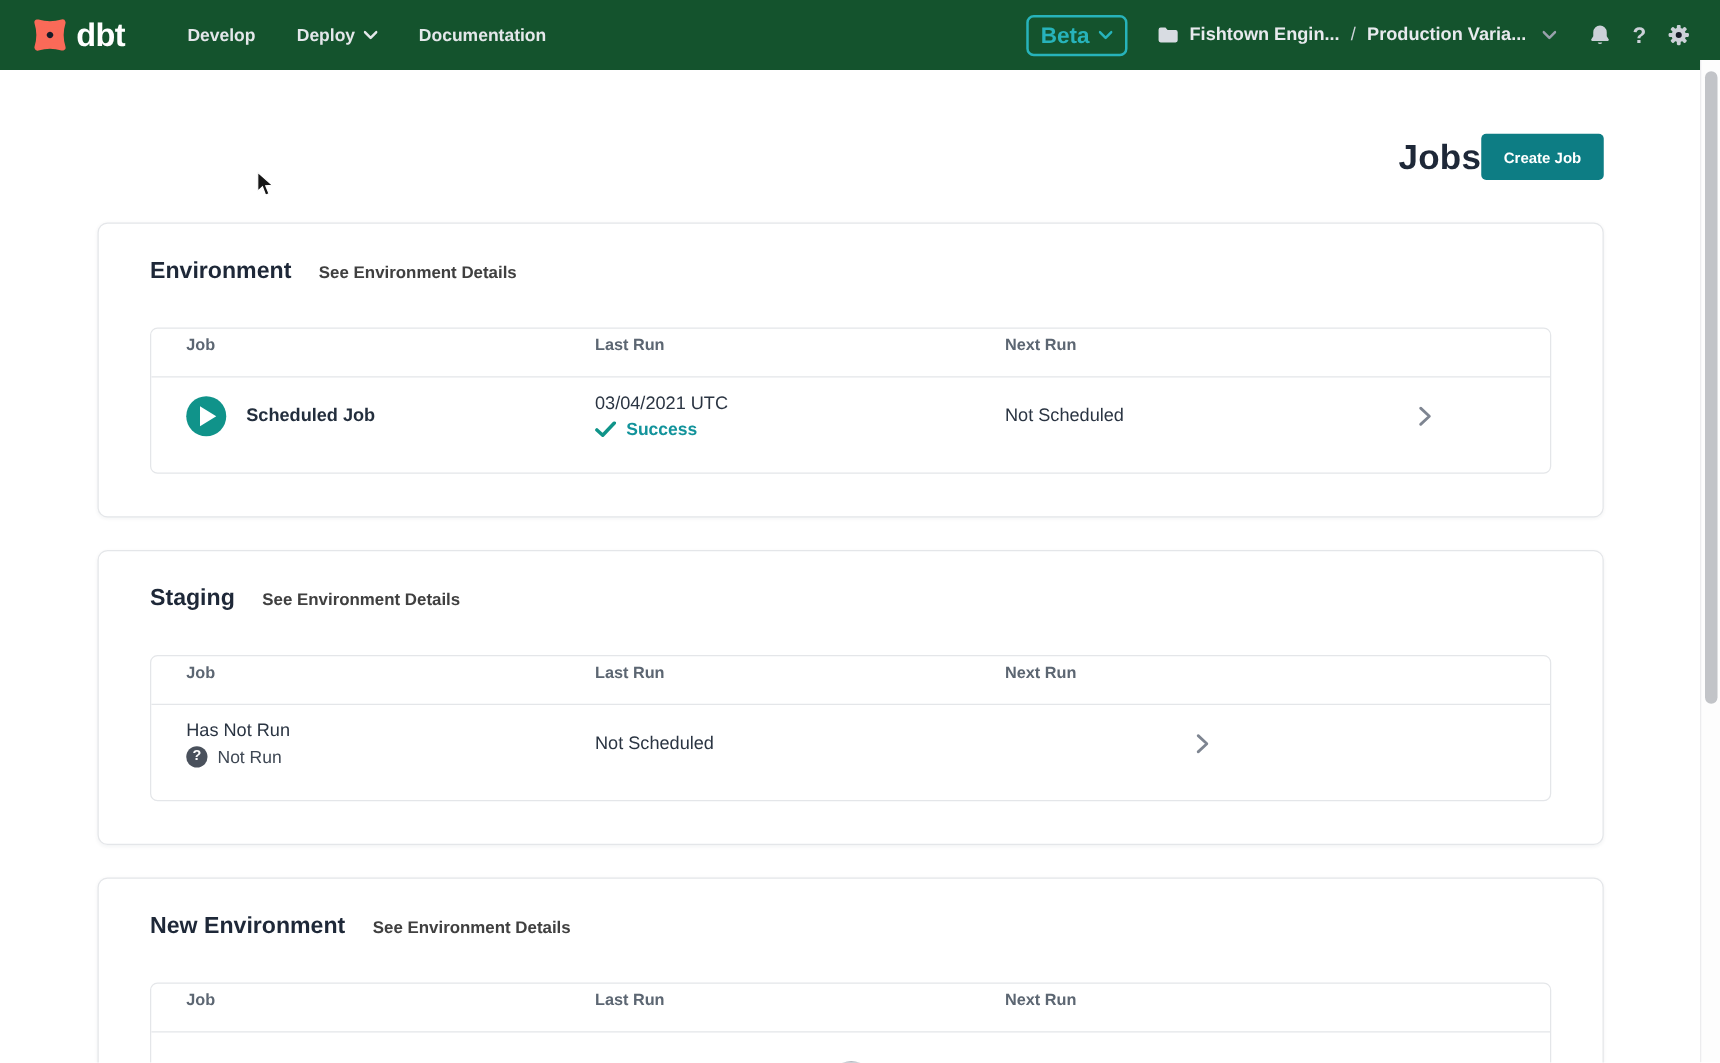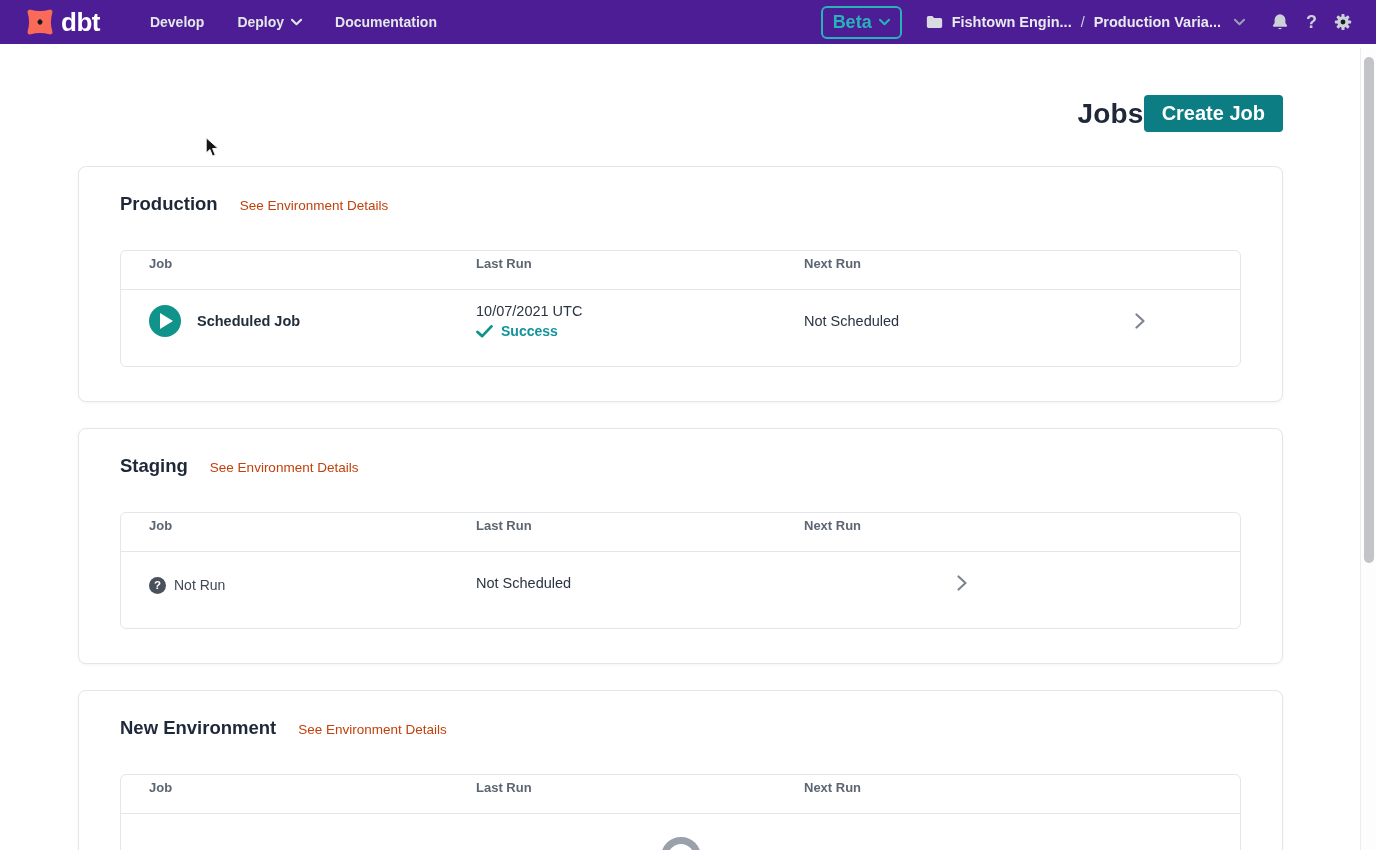--- a/index.html
+++ b/index.html
@@ -1,21 +1,21 @@
 <!DOCTYPE html>
 <html><head>
 <meta charset="utf-8">
 <style>
   * { margin:0; padding:0; box-sizing:border-box; }
   html,body { width:1376px; height:850px; overflow:hidden; background:#fff;
     font-family:"Liberation Sans","DejaVu Sans",sans-serif; }
   body { position:relative; }
 
   
-  .topbar { height:44px; background:#4c1d95; display:flex; align-items:center;
+  .topbar { height:56px; background:#14532d; display:flex; align-items:center;
     padding:0 24px 0 22px; position:relative; z-index:5; }
   .brand { display:flex; align-items:center; gap:3px; cursor:pointer; }
   .logo-mark { width:36px; height:36px; }
   .brand-text { color:#fff; font-size:26px; font-weight:700; letter-spacing:-0.5px; line-height:1; }
   .topnav { display:flex; align-items:center; gap:33px; margin-left:50px; }
   .topnav a { color:#e4e7ea; font-size:14px; font-weight:700; text-decoration:none;
     display:flex; align-items:center; gap:7px; cursor:pointer; }
   .caret { width:11px; height:8px; }
   .topbar-right { margin-left:auto; display:flex; align-items:center; }
   .beta-badge { display:flex; align-items:center; gap:7px; background:transparent;
@@ -30,29 +30,29 @@
   .bc-caret { color:#99a1ac; margin-left:4px; }
   .topbar-icons { display:flex; align-items:center; gap:17px; margin-left:26px; color:#ccd1d8; }
   .topbar-icons .tb-icon { width:18px; height:18px; cursor:pointer; display:flex; align-items:center; justify-content:center; }
   .help-glyph { font-size:18px; font-weight:700; color:#ccd1d8; cursor:pointer; line-height:1; }
 
   
   .content { width:1205px; margin-left:78px; }
   .page-head { margin-top:51px; display:flex; align-items:center; justify-content:flex-end;margin-left:48px; }
   .page-head h1 { font-size:28px; font-weight:700; color:#1e2838; letter-spacing:0.2px; }
   .create-job { background:#0d7d84; color:#fff; border:none; border-radius:4px;
-    height:37px; padding:0 18px; font-size:20px; font-weight:600; cursor:pointer;
+    height:37px; padding:0 18px; font-size:12px; font-weight:600; cursor:pointer;
     font-family:"Liberation Sans","DejaVu Sans",sans-serif; }
 
   .card { background:#fff; border:1px solid #e4e6e9; border-radius:8px;
     box-shadow:0 1px 3px rgba(20,30,50,.05); padding:26px 41px 34px; margin-top:26px; }
   .card.first { margin-top:34px; }
   .card-head { display:flex; align-items:baseline; gap:22px; }
   .card-title { font-size:18.5px; font-weight:700; color:#1e2838; }
-  .env-link { font-size:13.5px; font-weight:400; color:#c2410c; text-decoration:none; cursor:pointer; }
+  .env-link { font-size:13.5px; font-weight:700; color:#404040; text-decoration:none; cursor:pointer; }
 
   .jobs-table { margin-top:35px; border:1px solid #e4e6e9; border-radius:6px; overflow:hidden; }
   .t-head, .t-row { display:grid; grid-template-columns:327px 328px 1fr 40px;
     padding:0 80px 14px 28px; align-items:center; }
   .t-head { height:39px; border-bottom:1px solid #e4e6e9; font-size:13px; font-weight:700; color:#5c6672; }
   .t-row { height:76px; cursor:pointer; }
   .job-cell { display:flex; align-items:center; gap:16px; }
   .play-btn { width:32px; height:32px; border-radius:50%; background:#10938a;
     display:flex; align-items:center; justify-content:center; border:none; cursor:pointer; flex:none; }
   .play-tri { width:0; height:0; border-left:13px solid #fff; border-top:8px solid transparent;
@@ -152,39 +152,39 @@
 </header>
 
 <main class="content">
   <div class="page-head">
     <h1>Jobs</h1>
     <button class="create-job">Create Job</button>
   </div>
 
   <section class="card first">
     <div class="card-head">
-      <h2 class="card-title">Production</h2>
+      <h2 class="card-title">Environment</h2>
       <a class="env-link">See Environment Details</a>
     </div>
     <div class="jobs-table">
       <div class="t-head">
         <span>Job</span>
         <span>Last Run</span>
         <span>Next Run</span>
         <span></span>
       </div>
       <div class="t-row">
         <div class="job-cell">
           <button class="play-btn">
               <span class="play-tri"></span>
             </button>
           <span class="job-name">Scheduled Job</span>
         </div>
         <div>
-          <div class="lastrun-line1">10/07/2021 UTC</div>
+          <div class="lastrun-line1">03/04/2021 UTC</div>
           <div class="lastrun-line2">
             <svg class="check-icon" viewBox="0 0 18 14">
               <path d="M1.5 7.5 L6.5 12 L16.5 1.5" fill="none" stroke="#0f9489" stroke-width="3" stroke-linecap="round" stroke-linejoin="round"></path>
             </svg>
             <span class="status-success">Success</span>
           </div>
         </div>
         <div class="nextrun">Not Scheduled</div>
         <svg class="row-chevron" viewBox="0 0 10 16">
           <path d="M1.5 1.5 L8.5 8 L1.5 14.5" fill="none" stroke="#7e8591" stroke-width="2.2" stroke-linecap="round" stroke-linejoin="round"></path>
@@ -200,20 +200,21 @@
     </div>
     <div class="jobs-table">
       <div class="t-head">
         <span>Job</span>
         <span>Last Run</span>
         <span>Next Run</span>
         <span></span>
       </div>
       <div class="t-row">
         <div>
+          <div class="lastrun-line1">Has Not Run</div>
           <div class="lastrun-line2">
             <span class="q-circle">?</span>
             <span class="status-notrun">Not Run</span>
           </div>
         </div>
         <div class="nextrun">Not Scheduled</div>
         <svg class="row-chevron" viewBox="0 0 10 16">
           <path d="M1.5 1.5 L8.5 8 L1.5 14.5" fill="none" stroke="#7e8591" stroke-width="2.2" stroke-linecap="round" stroke-linejoin="round"></path>
         </svg>
       </div>

